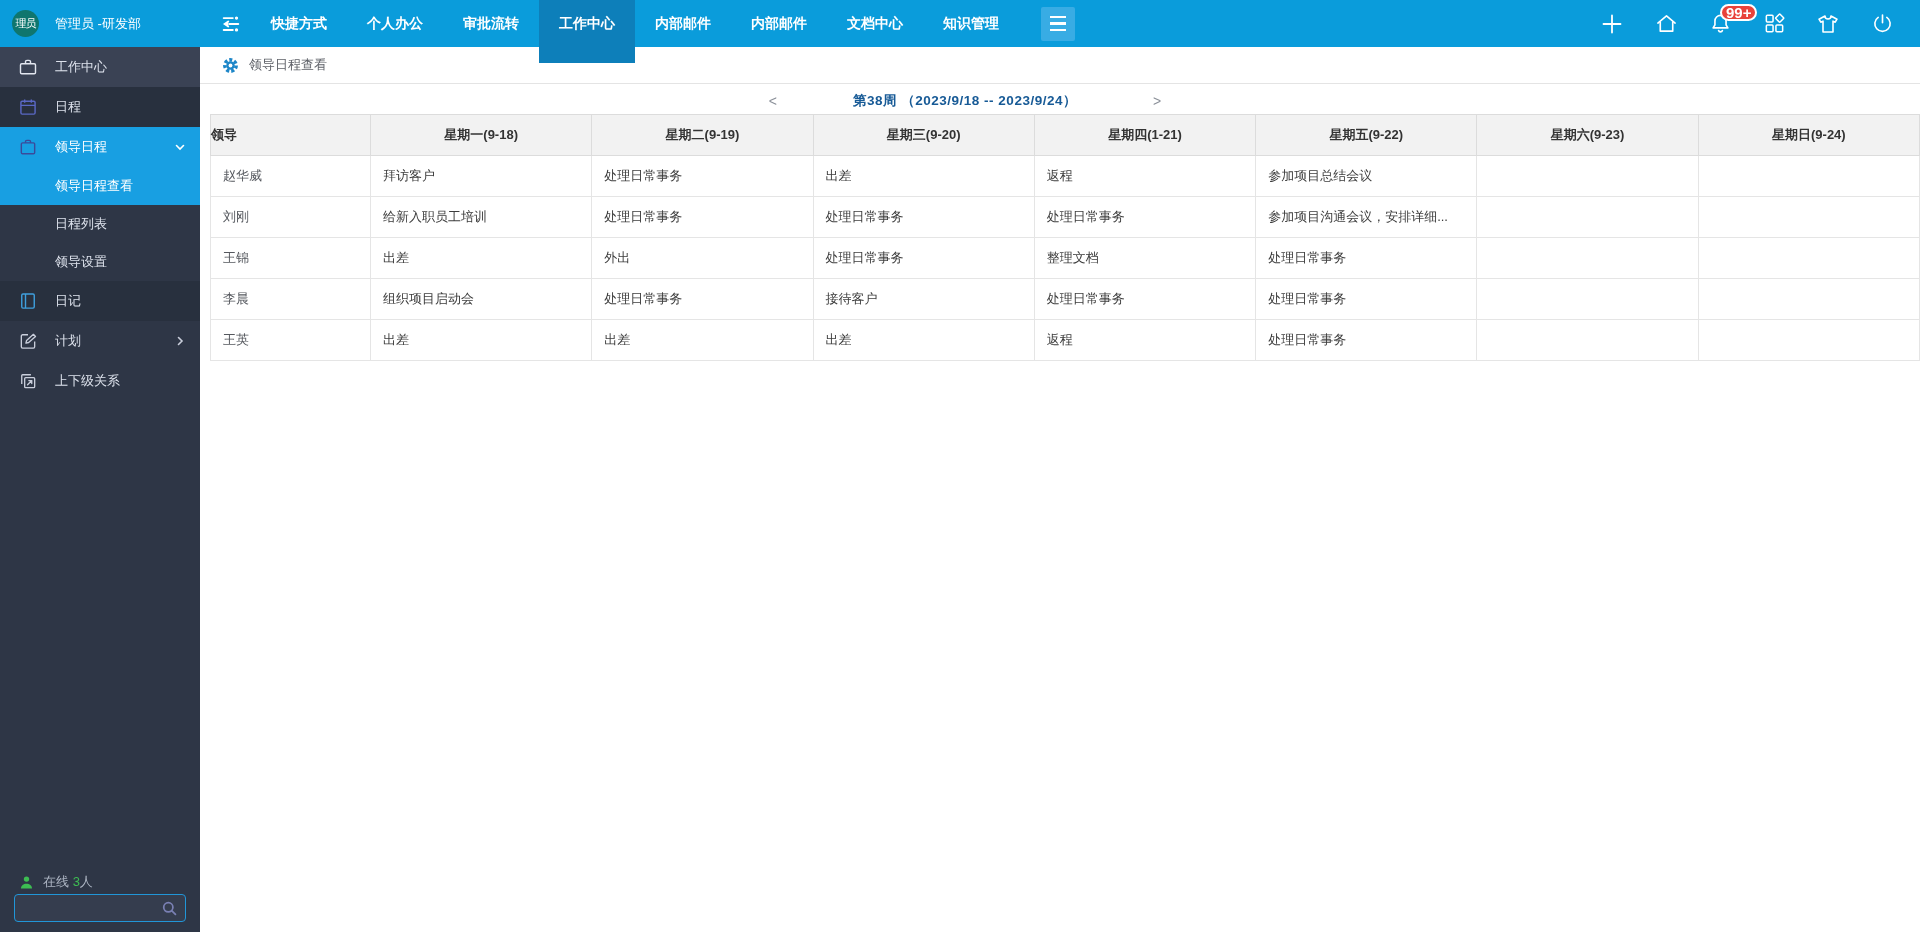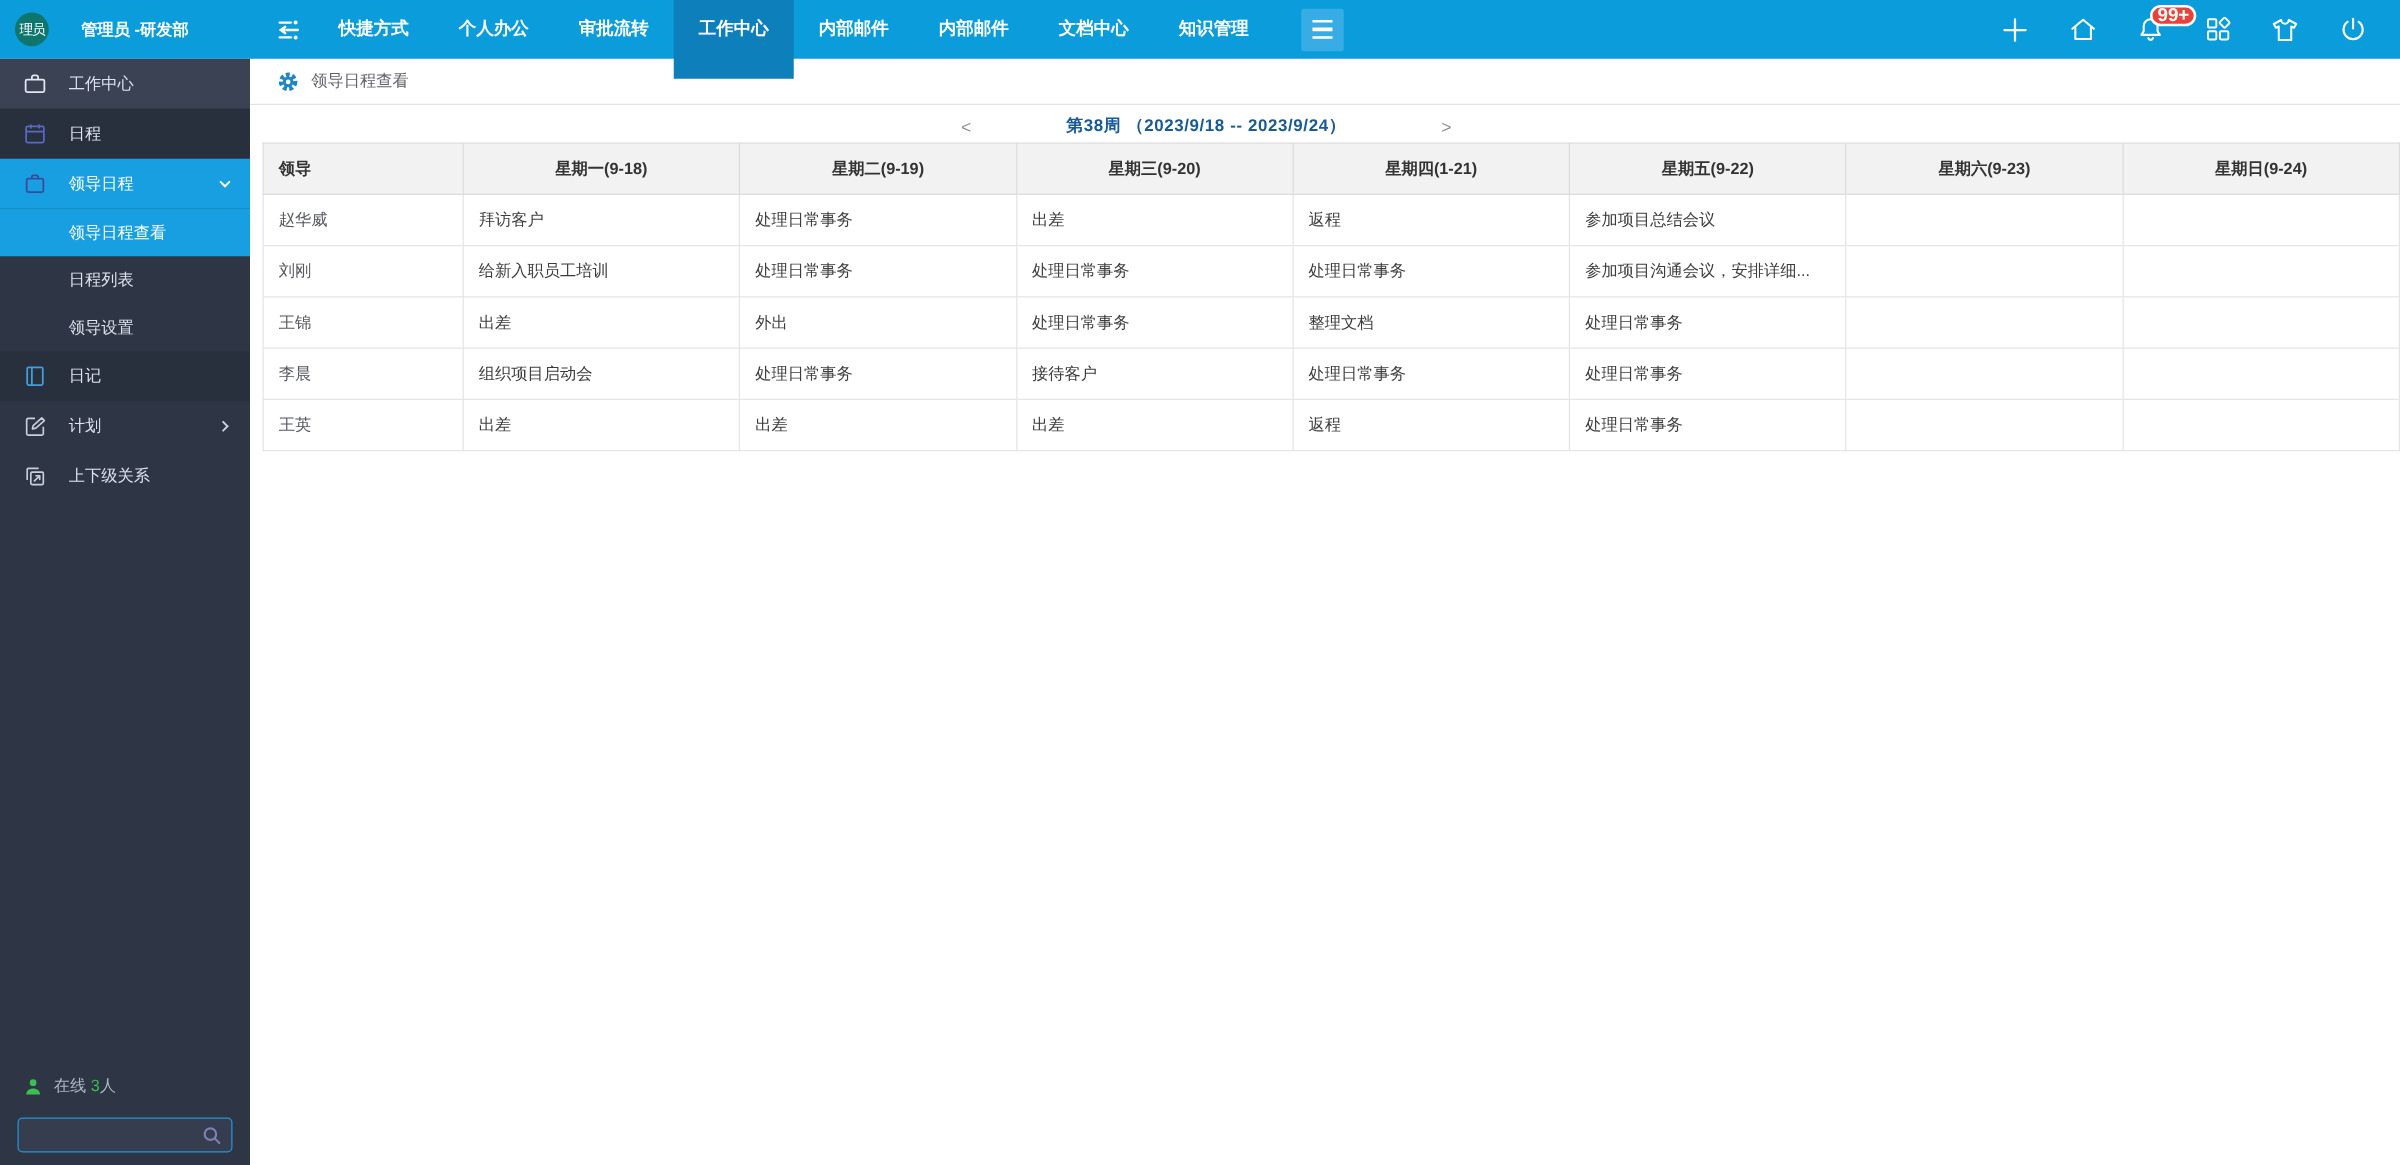--- a/index.html
+++ b/index.html
@@ -5,21 +5,21 @@
   * { margin:0; padding:0; box-sizing:border-box; }
   html,body { width:1920px; height:932px; overflow:hidden;
     font-family:"Liberation Sans","DejaVu Sans",sans-serif; background:#fff; }
 
   
   .topbar { position:absolute; top:0; left:0; width:1920px; height:47px;
     background:#0a9cdb; display:flex; align-items:center; color:#fff; z-index:20; }
   .user-block { display:flex; align-items:center; width:205px; padding-left:12px; flex:none; cursor:pointer; }
   .avatar { width:27px; height:27px; border-radius:50%; background:#0f766e; color:#fff;
     font-size:11px; display:flex; align-items:center; justify-content:center; overflow:hidden; flex:none; letter-spacing:-1px; }
-  .user-name { margin-left:26px; font-size:13px; font-weight:bold; white-space:nowrap; }
+  .user-name { margin-left:16px; font-size:13px; font-weight:normal; white-space:nowrap; }
   .collapse-btn { width:40px; height:47px; display:flex; align-items:center; justify-content:center; cursor:pointer; flex:none; margin-left:6px; }
   .top-menu { display:flex; height:47px; }
   .top-menu-item { padding:0 20px; height:63px; line-height:47px; font-size:14px; font-weight:bold;
     cursor:pointer; white-space:nowrap;font-family:Liberation Serif, serif; }
   .top-menu-item.active { background:#0d7fba; }
   .more-btn { width:34px; height:34px; background:#38ace4; border-radius:2px; margin-left:22px;
     display:flex; flex-direction:column; align-items:center; justify-content:center; gap:4px; cursor:pointer; align-self:center; }
   .more-btn i { display:block; width:16px; height:2.5px; background:#fff; }
   .tb-spacer { flex:1; }
   .tb-icons { display:flex; align-items:center; gap:30px; margin-right:26px; }
@@ -32,39 +32,39 @@
   .side-item { height:40px; display:flex; align-items:center; padding:0 14px 0 18px; cursor:pointer; color:#dde2ec; font-size:13px; }
   .side-item .s-icon { width:20px; height:20px; margin-right:17px; flex:none; }
   .side-item .s-label { flex:1; }
   .side-item.lighter { background:#3a4254; }
   .side-item.darker  { background:#28303e; }
   .side-item.hl { background:#189fe2; color:#fff; }
   .side-sub { height:38px; display:flex; align-items:center; padding-left:55px; cursor:pointer; color:#dde2ec; font-size:13px; }
   .side-sub.hl { background:#189fe2; color:#fff; }
   .chev { width:12px; height:12px; flex:none; }
   .online-box { position:absolute; left:0; bottom:10px; width:200px; padding:0 14px; }
-  .online-row { display:flex; align-items:center; gap:8px; color:#aeb6c4; font-size:13px; margin-bottom:16px; padding-left:4px; }
+  .online-row { display:flex; align-items:center; gap:8px; color:#aeb6c4; font-size:13px; margin-bottom:3px; padding-left:4px; }
   .online-count { color:#3dbd52; }
   .side-search { position:relative; width:172px; height:28px; border:1px solid #2196d8; border-radius:4px; background:#353d4e; }
   .side-search input { width:138px; height:26px; background:transparent; border:none; outline:none; color:#dfe4ee; padding:0 8px; font-size:13px; }
   .search-ico { position:absolute; right:6px; top:4px; width:19px; height:19px; cursor:pointer; }
 
   
   .main { position:absolute; top:47px; left:200px; width:1720px; height:885px; background:#fff; }
   .page-header { height:37px; border-bottom:1px solid #e4e4e4; display:flex; align-items:center; padding-left:22px; gap:10px; }
   .page-title { font-size:13px; color:#5f6269; }
   .week-nav { height:30px; display:flex; align-items:center; justify-content:center; gap:70px; position:relative; left:-95px; padding-top:4px; }
   .week-arrow { color:#8b9099; font-size:14px; cursor:pointer; padding:0 6px; }
   .week-label { color:#175a96; font-size:13.5px; font-weight:bold; letter-spacing:0.5px; }
 
   .tbl-wrap { margin-left:10px; }
   table.sched { width:1710px; border-collapse:collapse; table-layout:fixed; }
   table.sched th { height:41px; background:#f2f2f2; border:1px solid #dcdcdc; font-size:13px; color:#333;
     font-weight:bold; text-align:center; }
-  table.sched th.first { width:160px; text-align:left; padding-left:12px; }
+  table.sched th.first { width:160px; text-align:left; }
   table.sched td { height:41px; border:1px solid #e5e5e5; font-size:13px; color:#3c3c3c;
     padding-left:12px; text-align:left; white-space:nowrap; overflow:hidden; text-overflow:ellipsis; }
   table.sched td.leader { color:#55585e; }
 
   svg { display:block; }
 </style>
 </head>
 <body>
 
 <div class="topbar">

